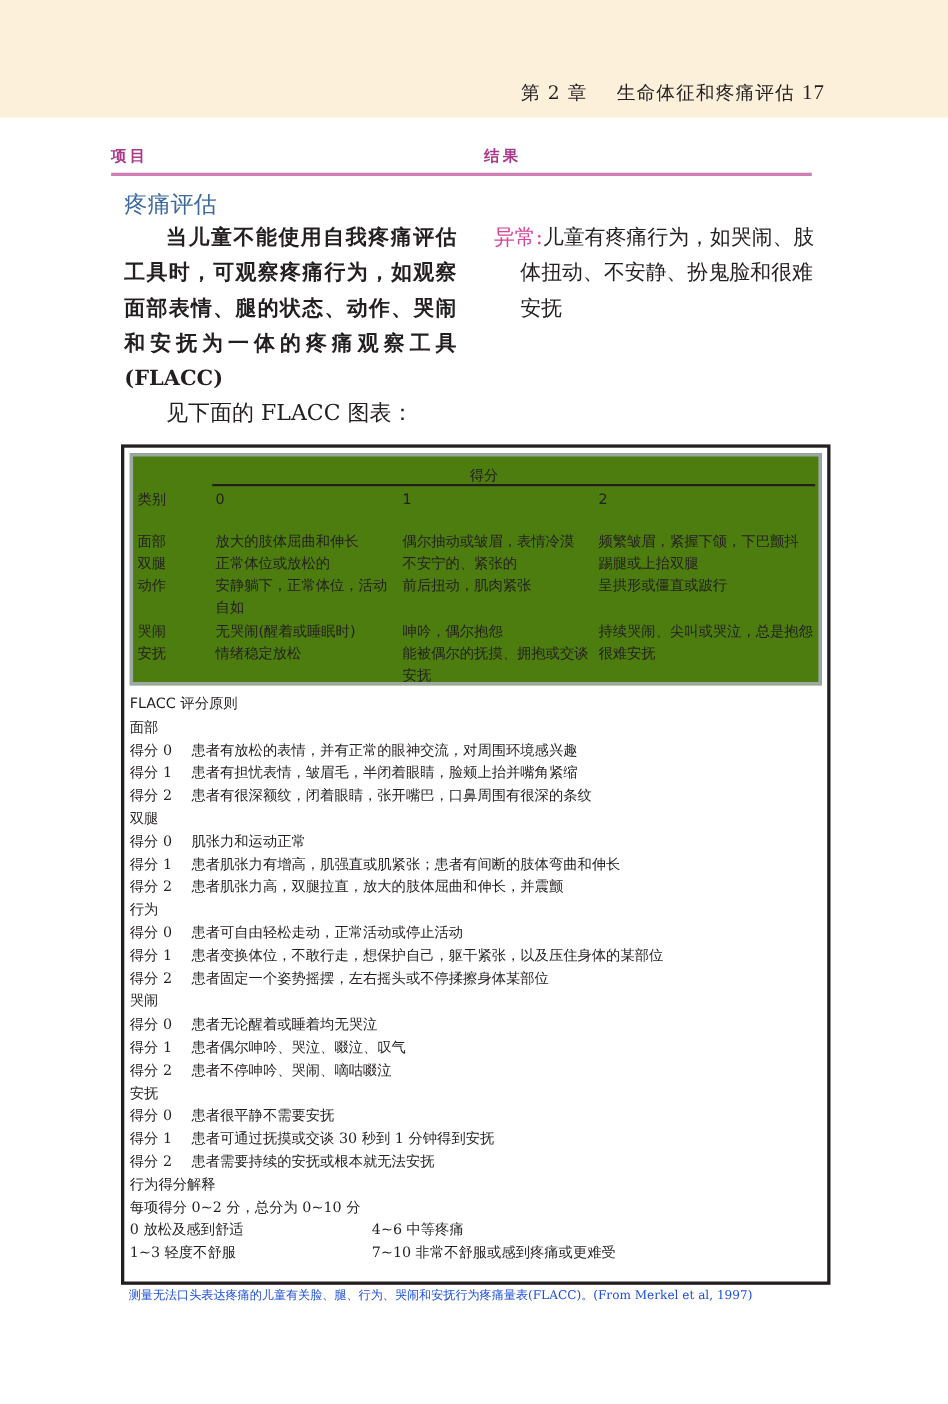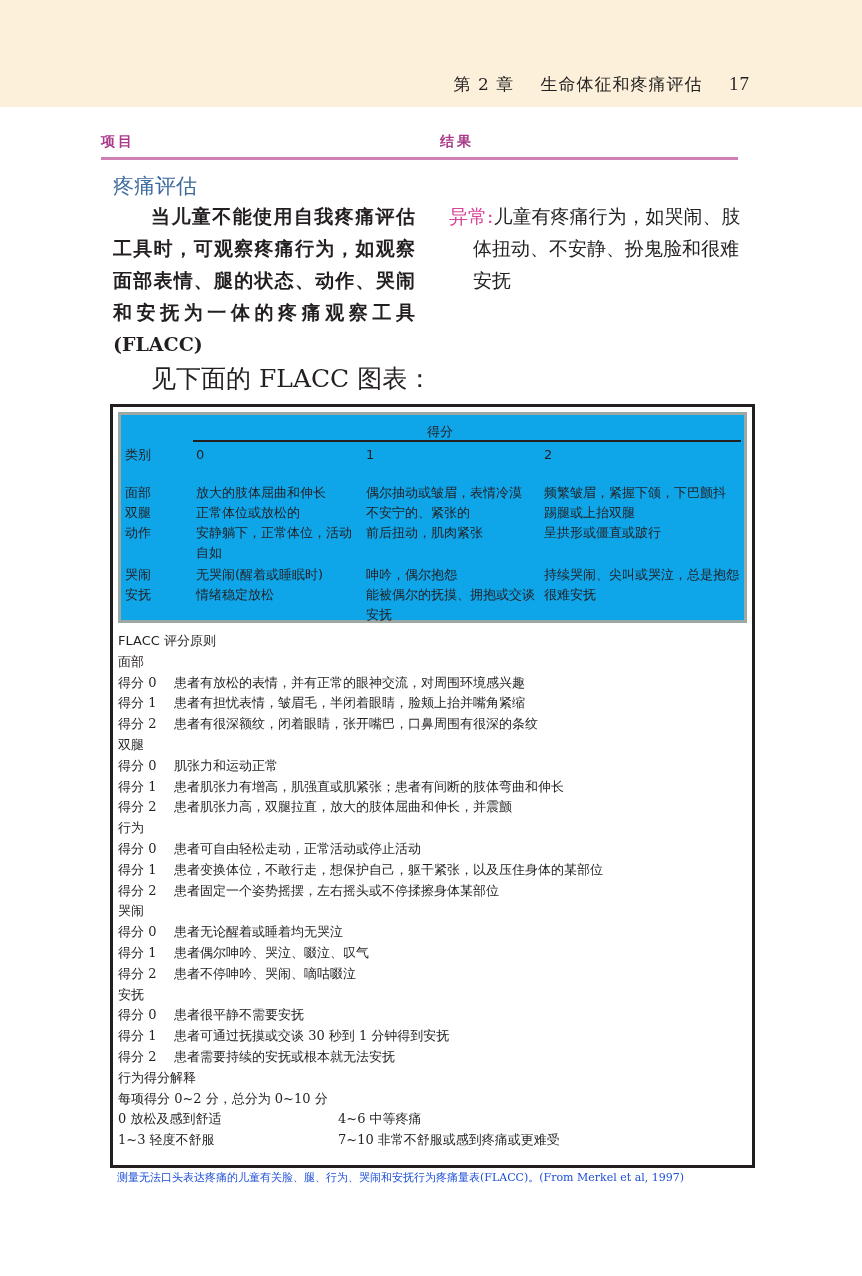--- a/index.html
+++ b/index.html
@@ -7,21 +7,21 @@
     width: 862px; height: 1276px; background: #ffffff; position: relative; overflow: hidden;
     font-family: "DejaVu Serif", "Liberation Serif", serif; color: #231f20;
   }
   .header-band {
     position: absolute; left: 0; top: 0; width: 862px; height: 107px; background: #fcf0da;
   }
   .running-head {
     position: absolute; right: 112px; top: 73px; font-size: 17px; letter-spacing: 1px; color: #231f20;
   }
   .running-head .chap { margin-right: 20px; text-align: center; }
-  .running-head .pnum { margin-left: 20px; font-family: "Liberation Serif", serif; font-size: 19px; text-align: right; }
+  .running-head .pnum { font-family: "Liberation Serif", serif; font-size: 19px; text-align: right; }
   .col-heads {
     position: absolute; left: 101px; top: 133px; width: 637px; height: 24px;
     border-bottom: 3px solid #cf80b5;
     text-align: right;
   }
   .col-heads span {
     position: absolute; top: 0; font-size: 14px; font-weight: bold; color: #a93a8a; letter-spacing: 3px;
   }
   .section-title {
     position: absolute; left: 113px; top: 172px; font-size: 21px; color: #3d6a9e;
@@ -32,29 +32,29 @@
     text-align: justify; color: #231f20; font-weight: bold;
   }
   .intro p { margin: 0; }
   .intro .indent { text-indent: 38px; }
   .abnormal {
     position: absolute; left: 449px; top: 200px; width: 305px; font-size: 19px; line-height: 32px; color: #231f20;
     padding-left: 24px; text-indent: -24px; box-sizing: border-box;
   }
   .abnormal .lbl { color: #d9449a; }
   .see-below {
-    position: absolute; left: 151px; top: 362px; font-size: 25px; color: #231f20;
+    position: absolute; left: 151px; top: 362px; font-size: 20px; color: #231f20;
   }
   .box {
     position: absolute; left: 110px; top: 404px; width: 639px; height: 758px;
     border: 3px solid #231f20; box-sizing: content-box;
   }
   .shade {
     position: absolute; left: 5px; top: 5px; width: 623px; height: 205px;
-    background: #0ea5e9; border: 3px solid #9da8a4;
+    background: #4d7c0f; border: 3px solid #9da8a4;
     font-family: "DejaVu Sans", sans-serif; font-size: 13px; color: #231f20;
   }
   .shade .score-head { position: absolute; left: 306px; top: 8px; }
   .shade .rule { position: absolute; left: 72px; top: 25px; width: 548px; height: 2px; background: #231f20; }
   .shade .cell { position: absolute; white-space: nowrap; line-height: 20px; }
   .shade .wrap { white-space: normal; }
   .shade .c0 { left: 4px; }
   .shade .c1 { left: 75px; }
   .shade .c2 { left: 245px; }
   .shade .c3 { left: 423px; }

